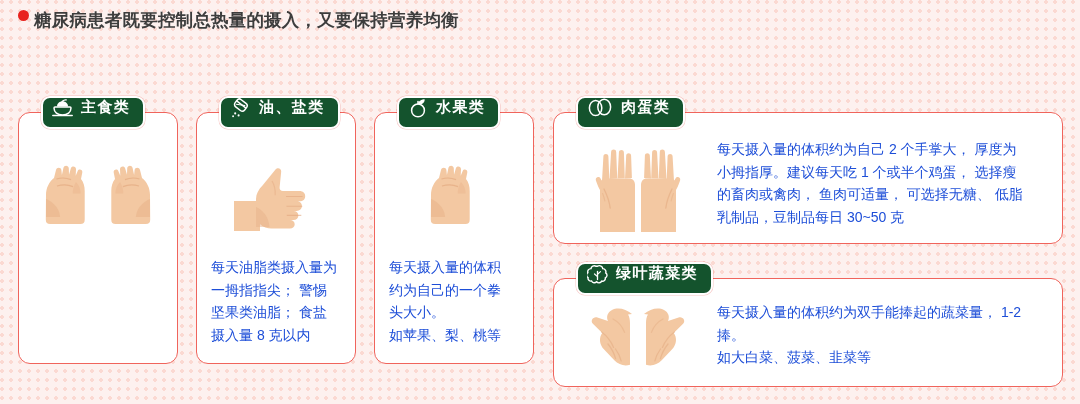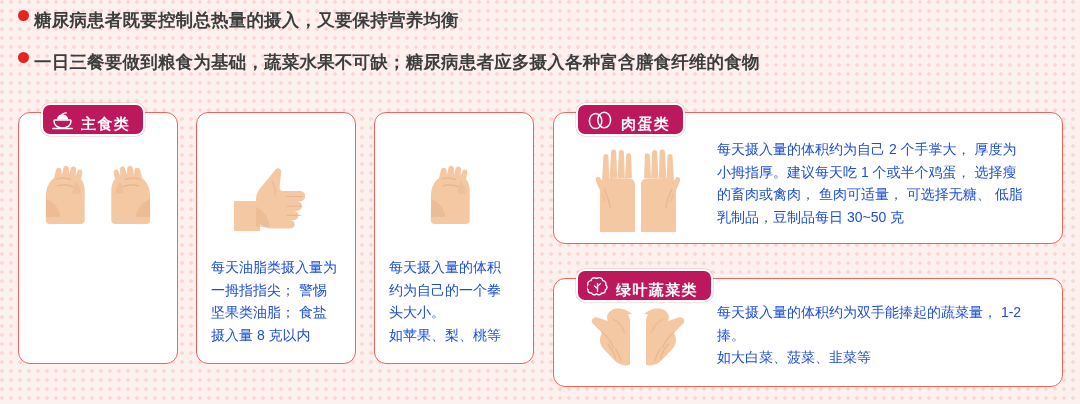--- a/index.html
+++ b/index.html
@@ -53,30 +53,29 @@
     position: absolute;
     background: #ffffff;
     border: 1.6px solid #f0645c;
     border-radius: 12px;
   }
   .badge {
     position: absolute;
     top: -17px;
     left: 22px;
     height: 33px;
-    background: #be185d;
+    background: #14532d;
     border: 2px solid #ffffff;
     border-radius: 9px;
     display: flex;
-    align-items: flex-end;
+    align-items: flex-start;
     padding: 0 13px 0 9px;
     gap: 8px;
     z-index: 5;
     box-shadow: 0 0 0 0.5px rgba(228,35,29,.25);
-    margin-top: 7px;
   }
   .badge-label {
     color: #ffffff;
     font-size: 15px;
     font-weight: 700;
     letter-spacing: 1.4px;
     white-space: nowrap;
   }
   .badge-icon { flex: 0 0 auto; display: block; }
 
@@ -141,24 +140,20 @@
   #card-veg  .txt { top: 22px; }
 </style>
 </head>
 <body>
 
 <div class="header">
   <div class="bullet-line">
     <span class="bullet-dot"></span>
     <span class="bullet-text">糖尿病患者既要控制总热量的摄入，又要保持营养均衡</span>
   </div>
-  <div class="bullet-line">
-    <span class="bullet-dot"></span>
-    <span class="bullet-text">一日三餐要做到粮食为基础，蔬菜水果不可缺；糖尿病患者应多摄入各种富含膳食纤维的食物</span>
-  </div>
 </div>
 
 <div class="card col-card" id="card-staple">
   <div class="badge">
     <span class="badge-icon">
       <svg width="21" height="19" viewBox="0 0 21 19">
         <path d="M3 9 h15 a1 1 0 0 1 1 1 c0 4.2-3.6 7-8.5 7 S2 14.2 2 10 a1 1 0 0 1 1-1 z" fill="none" stroke="#fff" stroke-width="1.5"></path>
         <path d="M0.8 17.6 h19.4" stroke="#fff" stroke-width="1.5" stroke-linecap="round"></path>
         <path d="M5 8.4 c0-3 2.6-5.2 5.5-5.2 S16 5.4 16 8.4 z" fill="#fff"></path>
         <path d="M10.3 3.2 c1.4-1.1 2.7-1.5 3.9-1.3" fill="none" stroke="#fff" stroke-width="1.4" stroke-linecap="round"></path>
@@ -182,40 +177,65 @@
         <path d="M14 46 c3 1 7 3.5 10.5 8 c2.2 2.9 3.3 6.5 3.6 10 l-14.1 0 z" fill="#e8b289" opacity="0.55"></path>
         <path d="M24.5 26 c4 -1.2 10 -1.2 14.5 0.6 M25 33 c5-1.5 11-1.5 16 0.6" fill="none" stroke="#e2a77e" stroke-width="1.2" opacity="0.65"></path>
         <path d="M44 29 c3 3 4.5 7 4.7 11.5 l-8 0 c0-4 1-8 3.3-11.5 z" fill="#e8b289" opacity="0.4"></path>
       </g>
     </svg>
   </div>
 
 </div>
 
 <div class="card col-card" id="card-oil">
+  <div class="badge">
+    <span class="badge-icon">
+      <svg width="21" height="20" viewBox="0 0 21 20">
+        <g transform="rotate(38 10 9)">
+          <rect x="3.5" y="2.5" width="12" height="9" rx="3" fill="none" stroke="#fff" stroke-width="1.5"></rect>
+          <path d="M3.6 6.2 h11.8" stroke="#fff" stroke-width="1.4"></path>
+          <path d="M5.4 9.1 l7.5 -4.2" stroke="#fff" stroke-width="1.1" stroke-linecap="round"></path>
+        </g>
+        <circle cx="5.2" cy="15.4" r="1.05" fill="#fff"></circle>
+        <circle cx="8.6" cy="17.4" r="1.05" fill="#fff"></circle>
+        <circle cx="3.1" cy="18.3" r="0.95" fill="#fff"></circle>
+      </svg>
+    </span>
+    <span class="badge-label">油、盐类</span>
+  </div>
 
   <div class="art">
     <svg width="120" height="84" viewBox="0 0 120 84">
 
       <path d="M18 44 h26 v30 h-26 z" fill="#f3c8a2"></path>
 
       <path d="M40 42 c0-5 2.5-9.5 6.5-13.5 l13-16 c2-2.5 6-1.2 5.7 2 l-1.6 16 c-0.2 2.2 1.2 3.6 3.4 3.6 l16.6 0 c3.4 0 5.6 2.2 5.6 5.1 c0 2.9-2.2 5.1-5.6 5.1 l-3 0 c3.2 0 5.3 2 5.3 4.8 c0 2.8-2.1 4.8-5.3 4.8 l-3.2 0 c3 0 5 1.9 5 4.5 c0 2.7-2 4.6-5 4.6 l-3.4 0 c2.8 0 4.7 1.8 4.7 4.3 c0 2.5-1.9 4.3-4.7 4.3 l-18.5 0 c-8.8 0-15.5-6-15.5-14.5 z" fill="#f3c8a2"></path>
       <path d="M40 50 c4 1.5 8.5 5.5 11 10.5 c1.6 3.2 2.3 6.7 2.4 9.4 l-13.4 0 z" fill="#e8b289" opacity="0.5"></path>
       <path d="M70 39.5 h16.5 M70.5 49.2 h15.8 M70.8 58.4 h14.5" fill="none" stroke="#e2a77e" stroke-width="1.1" opacity="0.6"></path>
       <path d="M56 24 c2.5 4 3.5 9 3.2 14.3" fill="none" stroke="#e2a77e" stroke-width="1.2" opacity="0.45"></path>
     </svg>
   </div>
 
   <div class="txt card-body-text">每天油脂类摄入量为
 一拇指指尖； 警惕
 坚果类油脂； 食盐
 摄入量 8 克以内</div>
 </div>
 
 <div class="card col-card" id="card-fruit">
+  <div class="badge">
+    <span class="badge-icon">
+      <svg width="20" height="20" viewBox="0 0 20 20">
+        <circle cx="10" cy="12.4" r="6.4" fill="none" stroke="#fff" stroke-width="1.5"></circle>
+        <path d="M10 6 v-2.4" stroke="#fff" stroke-width="1.5" stroke-linecap="round"></path>
+        <path d="M10.3 4.3 c2.2-2.6 5-3.4 6.3-3 c0.4 1.4-0.6 4-3.2 5 c-1.4 0.6-2.6 0.3-3.1-0.4 z" fill="#fff"></path>
+      </svg>
+    </span>
+    <span class="badge-label">水果类</span>
+  </div>
 
   <div class="art">
     <svg width="74" height="92" viewBox="0 0 74 92">
       <path d="M14 42 c0-7 3-13 8-17 l2-8 c0.6-3 5-3 5.4 0 l0.5 5 1.5-7 c0.7-3.2 5.3-2.8 5.4 0.4 l0.2 6.4 1.8-6.4 c0.9-3 5.3-2.4 5.2 0.8 l-0.3 6.6 2-4.8 c1.1-2.6 5.2-1.4 4.6 1.6 l-1.3 6.5 c2.6 3.3 3.7 7.2 3.7 11.6 l0 29 c0 3-1.3 4.3-4.3 4.3 l-30.2 0 c-3 0-4.4-1.4-4.4-4.3 z" fill="#f3c8a2"></path>
       <path d="M14 46 c3 1 7 3.5 10.5 8 c2.2 2.9 3.3 6.5 3.6 10 l-14.1 0 z" fill="#e8b289" opacity="0.55"></path>
       <path d="M24.5 26 c4 -1.2 10 -1.2 14.5 0.6 M25 33 c5-1.5 11-1.5 16 0.6" fill="none" stroke="#e2a77e" stroke-width="1.2" opacity="0.65"></path>
       <path d="M44 29 c3 3 4.5 7 4.7 11.5 l-8 0 c0-4 1-8 3.3-11.5 z" fill="#e8b289" opacity="0.4"></path>
     </svg>
   </div>
 

